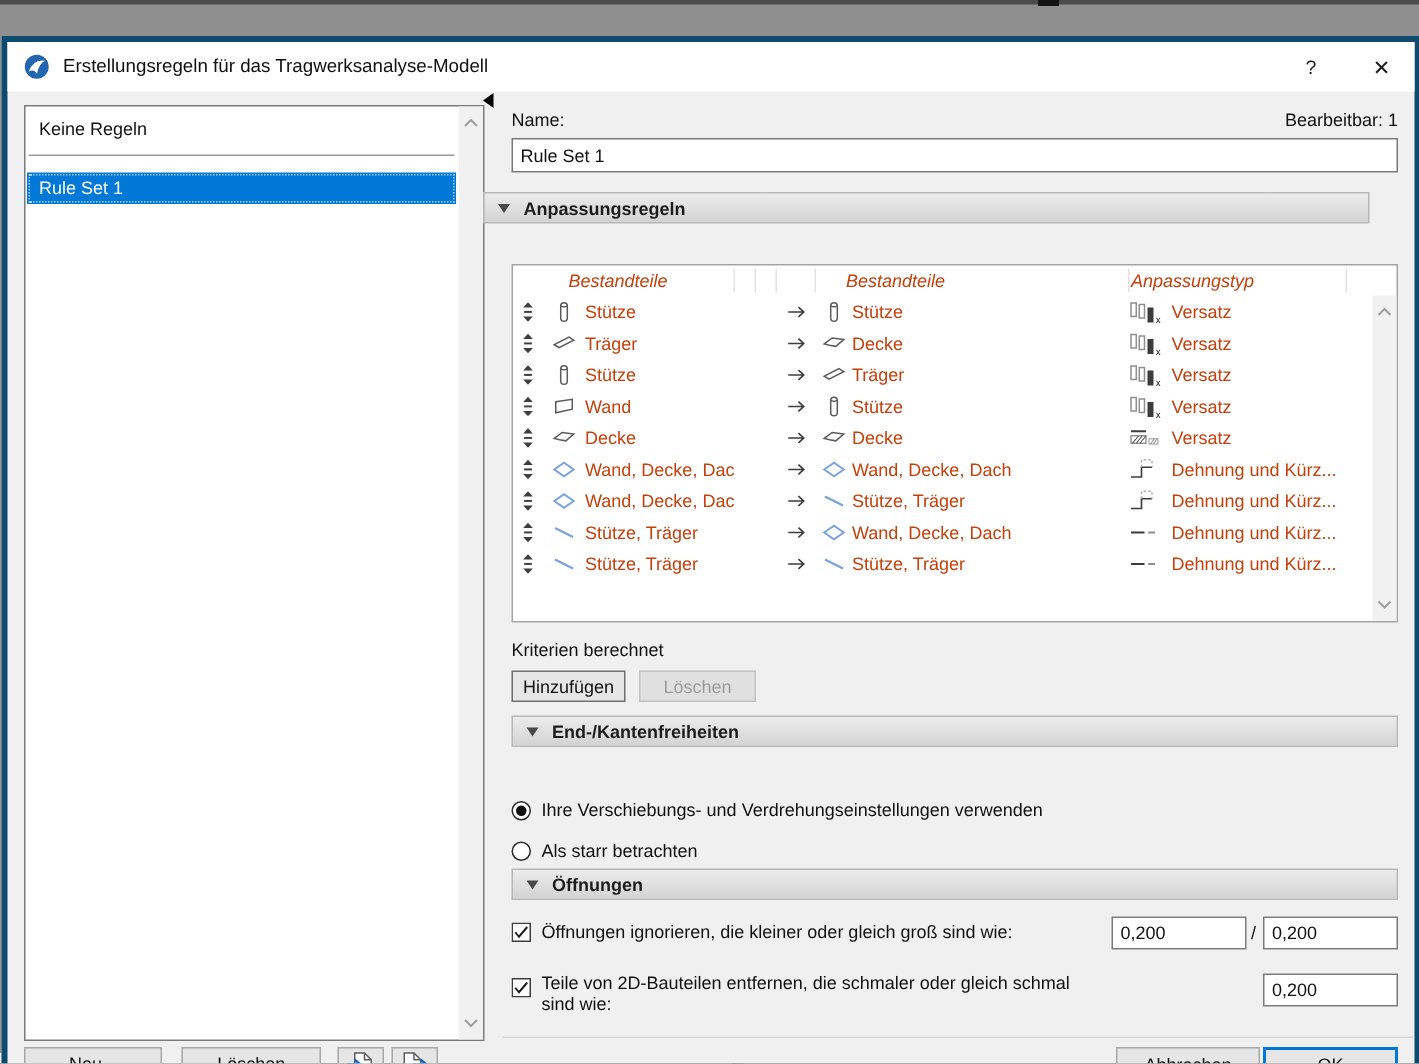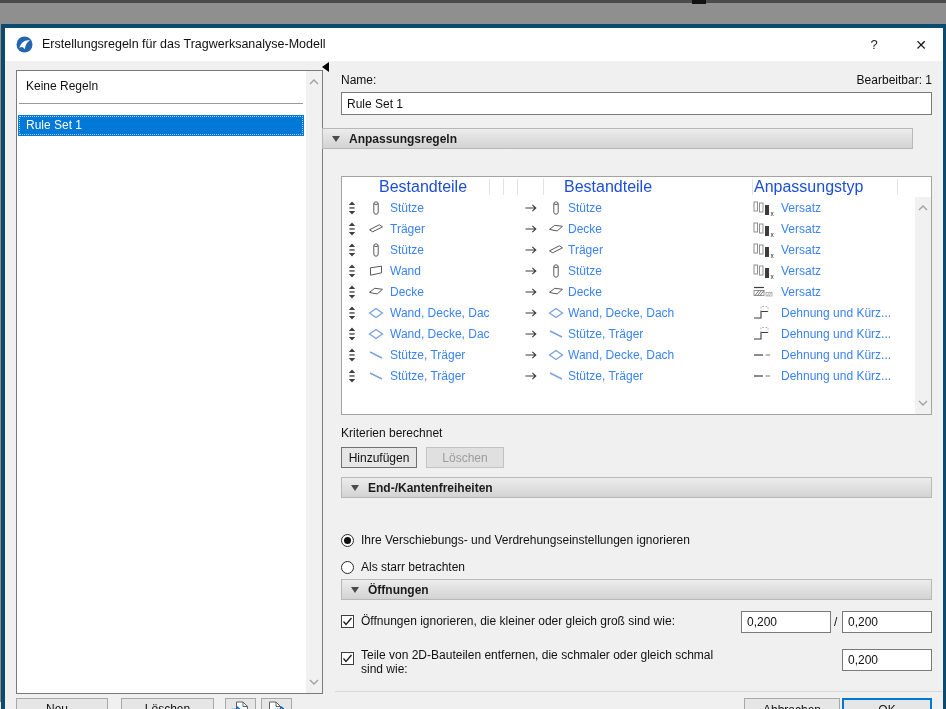--- a/index.html
+++ b/index.html
@@ -39,24 +39,24 @@
   
   .label{color:#111;}
   .textinput{background:#fff;border:1px solid #7a7a7a;box-sizing:border-box;
              display:flex;align-items:center;padding:0 5px;font-size:12px;color:#111;}
   .section-header{background:linear-gradient(#ececec,#d3d3d3);border:1px solid #b8b8b8;box-sizing:border-box;
                   display:flex;align-items:center;gap:9px;padding-left:9px;font-weight:bold;font-size:12px;color:#1c1c1c;}
   .tri-down{width:0;height:0;border-left:4.5px solid transparent;border-right:4.5px solid transparent;border-top:6px solid #4a4a4a;}
   
   .rules-table{left:336px;top:148px;width:591px;height:239px;background:#fff;border:1px solid #a3a3a3;box-sizing:border-box;}
   .tgrid{display:grid;grid-template-columns:20px 28px 100px 14px 14px 26px 24px 185px 145px 16px;align-items:center;}
-  .thead{height:20px;font-size:16px;color:#1d4ed8;}
+  .thead{height:20px;font-size:12px;color:#c2410c;font-style:italic;}
   .thead .hc{height:16px;line-height:16px;overflow:hidden;white-space:nowrap;}
   .thead .bord{border-right:1px solid #e2e2e2;}
-  .trow{height:21px;font-size:12px;color:#3b82f6;}
+  .trow{height:21px;font-size:12px;color:#c2410c;}
   .tcell{display:flex;align-items:center;overflow:hidden;white-space:nowrap;}
   .tcell.center{justify-content:center;}
   .type-cell{gap:4px;text-align:center;}
   .radio{width:13px;height:13px;border:1px solid #2b2b2b;border-radius:50%;background:#fff;box-sizing:border-box;
          display:inline-flex;align-items:center;justify-content:center;flex:none;}
   .radio .dot{width:7px;height:7px;border-radius:50%;background:#101010;}
   .optrow{display:flex;align-items:center;gap:7px;}
   .cbx{flex:none;}
   .footer-sep{left:330px;top:663px;right:1px;height:0;border-top:1px solid #d8d8d8;}
   .grip{right:3px;bottom:3px;width:10px;height:10px;}
@@ -519,21 +519,21 @@
     <div class="abs btn disabled" style="left:421px;top:419px;width:78px;height:21px">Löschen</div>
 
     <div class="abs section-header" style="left:336px;top:449px;width:591px;height:21px">
       <span class="tri-down"></span>
       <span>End-/Kantenfreiheiten</span>
     </div>
     <div class="abs optrow" style="left:336px;top:505px">
       <span class="radio">
           <span class="dot"></span>
         </span>
-      <span>Ihre Verschiebungs- und Verdrehungseinstellungen ignorieren</span>
+      <span>Ihre Verschiebungs- und Verdrehungseinstellungen verwenden</span>
     </div>
     <div class="abs optrow" style="left:336px;top:532px">
       <span class="radio"></span>
       <span>Als starr betrachten</span>
     </div>
 
     <div class="abs section-header" style="left:336px;top:551px;width:591px;height:21px">
       <span class="tri-down"></span>
       <span>Öffnungen</span>
     </div>

